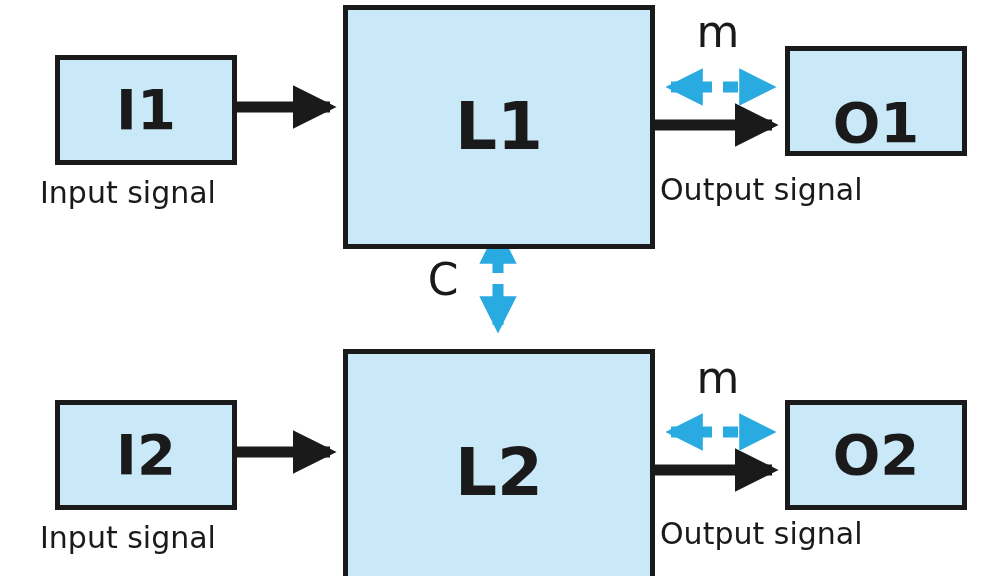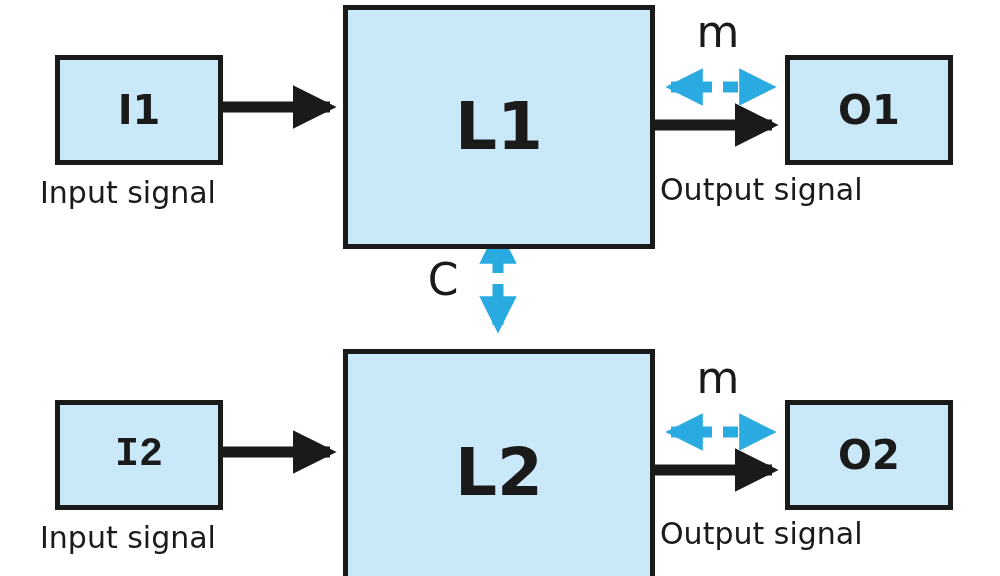--- a/index.html
+++ b/index.html
@@ -25,32 +25,32 @@
     background: var(--box-fill, #c9e8f8);
     border: 5px solid var(--box-border, #1a1a1a);
     display: flex;
     align-items: center;
     justify-content: center;
     font-weight: 700;
     color: var(--text, #1a1a1a);
     line-height: 1;
   }
   .box-small {
-    width: 168px;
+    width: 182px;
     height: 110px;
-    font-size: 40px;
+    font-size: 56px;
   }
   .box-large {
     width: 312px;
     font-size: 66px;
   }
   #box-i1 { left: 55px;  top: 55px;  }
   #box-l1 { left: 343px; top: 5px;   height: 244px; }
-  #box-o1 { left: 785px; top: 55px;  }
-  #box-i2 { left: 55px;  top: 400px; font-family: Liberation Mono, monospace; }
+  #box-o1 { left: 785px; top: 46px; align-items: flex-end;  }
+  #box-i2 { left: 55px;  top: 400px; }
   #box-l2 { left: 343px; top: 349px; height: 247px; }
   #box-o2 { left: 785px; top: 400px; }
 
   .caption {
     position: absolute;
     font-size: 30px;
     color: var(--text, #1a1a1a);
     text-align: left;
     line-height: 1;
     white-space: nowrap;

